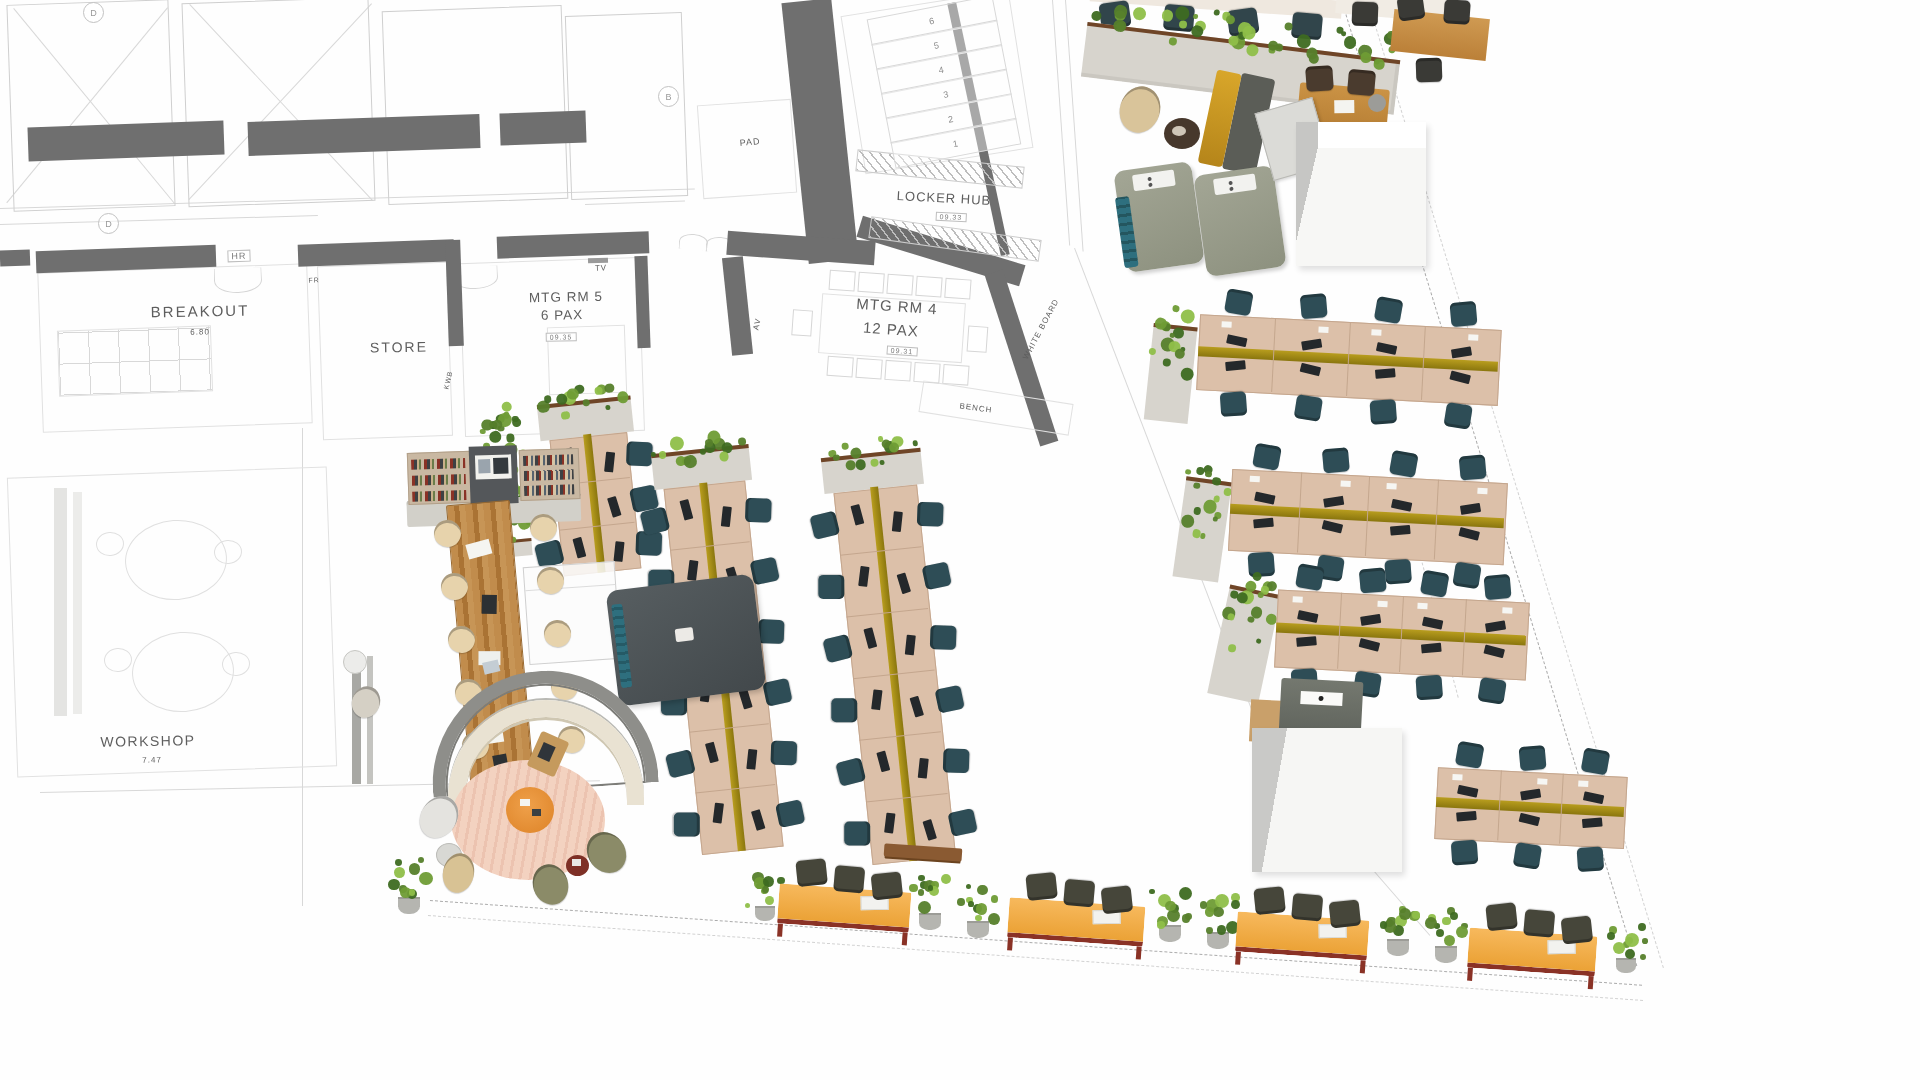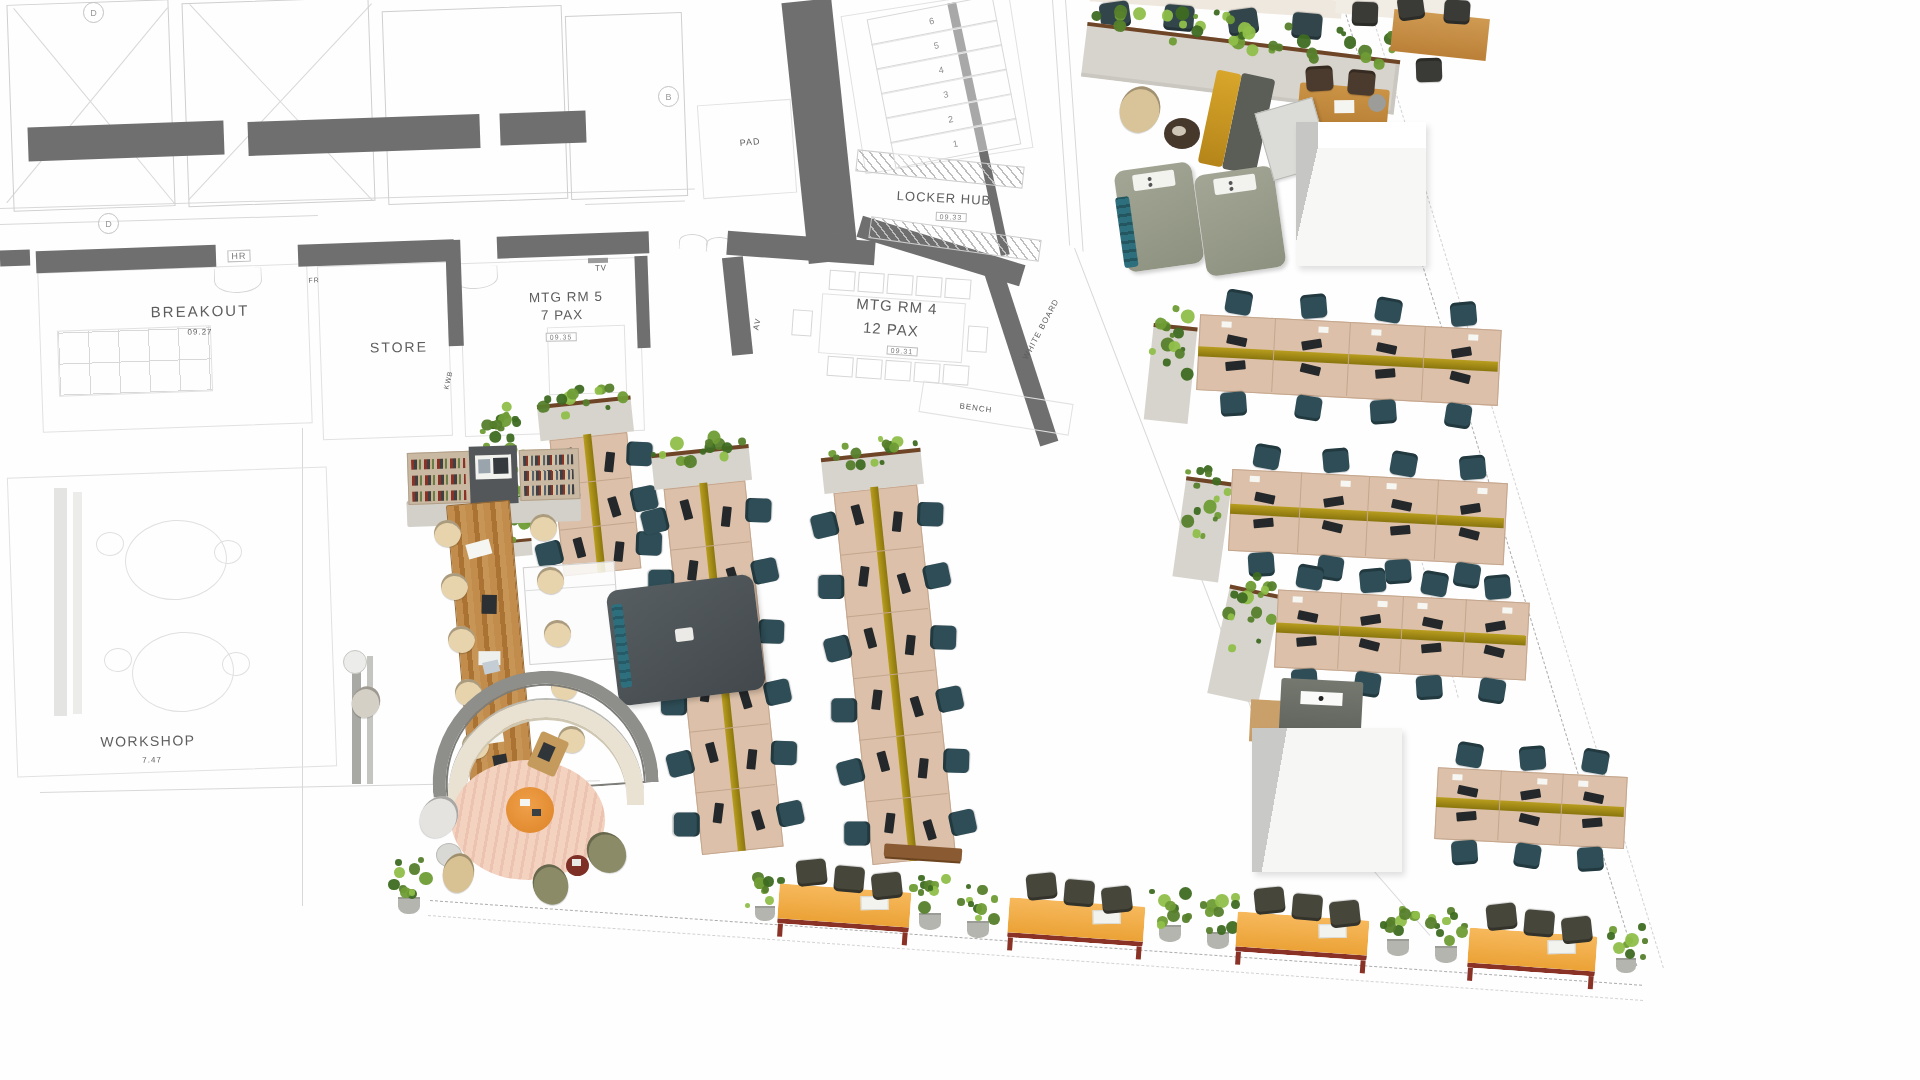--- a/index.html
+++ b/index.html
@@ -124,24 +124,24 @@
         <div class="skc" style="left: 182px; top: 102px; width: 24px; height: 18px;"></div>
         <div class="skc" style="left: 28px; top: 58px; width: 18px; height: 24px;"></div>
         <div class="skc" style="left: 204px; top: 62px; width: 18px; height: 24px;"></div>
       </div>
       <div class="dash" style="left: 1342px; top: 0px; width: 1010px; transform: rotate(73deg);"></div>
       <div class="dash dashl" style="left: 1368px; top: 0px; width: 1012px; transform: rotate(73deg);"></div>
       <div class="dash" style="left: 430px; top: 900px; width: 1215px; transform: rotate(4deg);"></div>
       <div class="dash dashl" style="left: 428px; top: 915px; width: 1218px; transform: rotate(4deg);"></div>
       <div class="dash dashl" style="left: 1416px; top: 538px; width: 165px; transform: rotate(75deg);"></div>
       <div class="lbl" style="left: 200px; top: 311px; font-size: 15px; letter-spacing: 2px; transform: translate(-50%, -50%) rotate(-1deg);">BREAKOUT</div>
-      <div class="lbl" style="left: 200px; top: 332px; font-size: 8px; letter-spacing: 1px; transform: translate(-50%, -50%) rotate(-1deg);">09.27</div>
+      <div class="lbl" style="left: 200px; top: 332px; font-size: 8px; letter-spacing: 1px; transform: translate(-50%, -50%) rotate(-1deg);">6.80</div>
       <div class="lbl" style="left: 399px; top: 347px; font-size: 14px; letter-spacing: 2px; transform: translate(-50%, -50%) rotate(-1deg);">STORE</div>
       <div class="lbl" style="left: 566px; top: 297px; font-size: 13.5px; letter-spacing: 1px; transform: translate(-50%, -50%) rotate(-1deg);">MTG RM 5</div>
-      <div class="lbl" style="left: 562px; top: 315px; font-size: 13.5px; letter-spacing: 1px; transform: translate(-50%, -50%) rotate(-1deg);">7 PAX</div>
+      <div class="lbl" style="left: 562px; top: 315px; font-size: 13.5px; letter-spacing: 1px; transform: translate(-50%, -50%) rotate(-1deg);">6 PAX</div>
       <div class="lbl boxed" style="left: 561px; top: 337px; font-size: 7px; letter-spacing: 1px; transform: translate(-50%, -50%) rotate(-1deg);">09.35</div>
       <div class="lbl" style="left: 897px; top: 306px; font-size: 15px; letter-spacing: 1px; transform: translate(-50%, -50%) rotate(4deg);">MTG RM 4</div>
       <div class="lbl" style="left: 891px; top: 329px; font-size: 15px; letter-spacing: 1px; transform: translate(-50%, -50%) rotate(4deg);">12 PAX</div>
       <div class="lbl boxed" style="left: 902px; top: 351px; font-size: 7px; letter-spacing: 1px; transform: translate(-50%, -50%) rotate(4deg);">09.31</div>
       <div class="lbl" style="left: 944px; top: 198px; font-size: 13px; letter-spacing: 1px; transform: translate(-50%, -50%) rotate(3deg);">LOCKER HUB</div>
       <div class="lbl boxed" style="left: 951px; top: 217px; font-size: 7px; letter-spacing: 1px; transform: translate(-50%, -50%) rotate(3deg);">09.33</div>
       <div class="lbl" style="left: 148px; top: 741px; font-size: 14px; letter-spacing: 1.5px; transform: translate(-50%, -50%) rotate(-1deg);">WORKSHOP</div>
       <div class="lbl" style="left: 152px; top: 760px; font-size: 8px; letter-spacing: 1px; transform: translate(-50%, -50%) rotate(-1deg);">7.47</div>
       <div class="lbl boxed" style="left: 239px; top: 256px; font-size: 9px; letter-spacing: 1px; transform: translate(-50%, -50%) rotate(-2deg);">HR</div>
       <div class="lbl" style="left: 314px; top: 280px; font-size: 7px; letter-spacing: 1px; transform: translate(-50%, -50%) rotate(-2deg);">FR</div>

